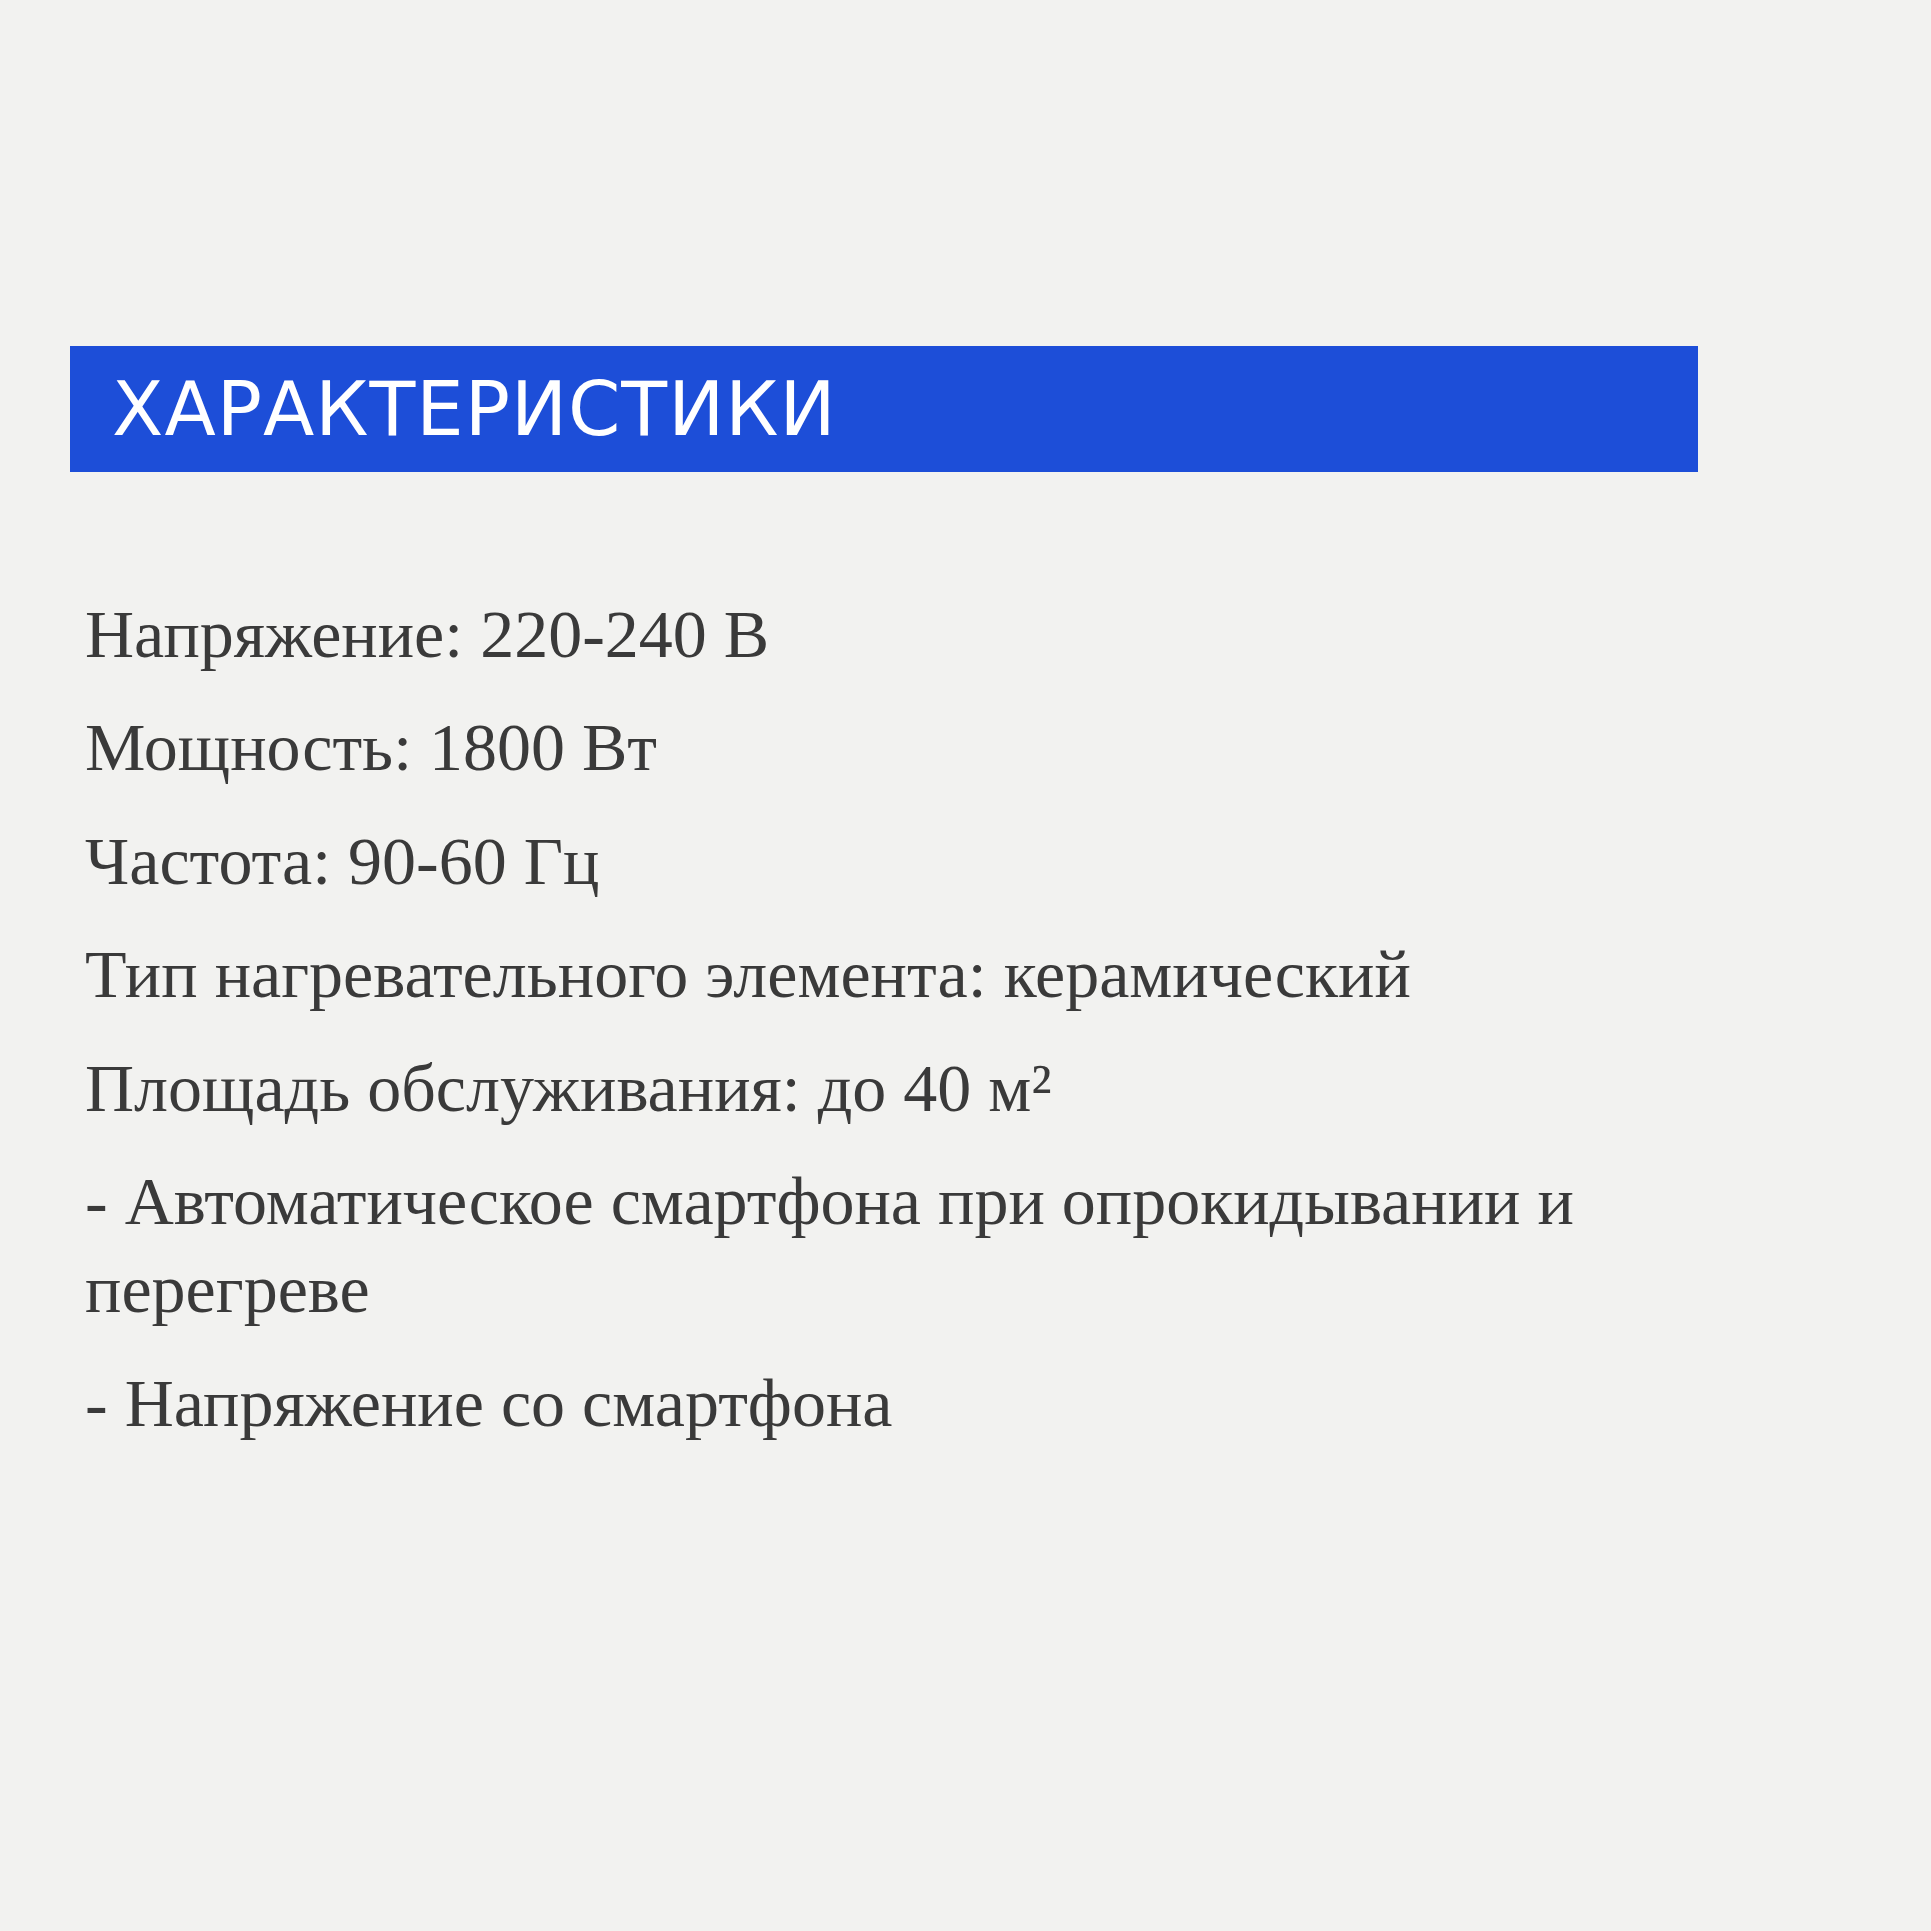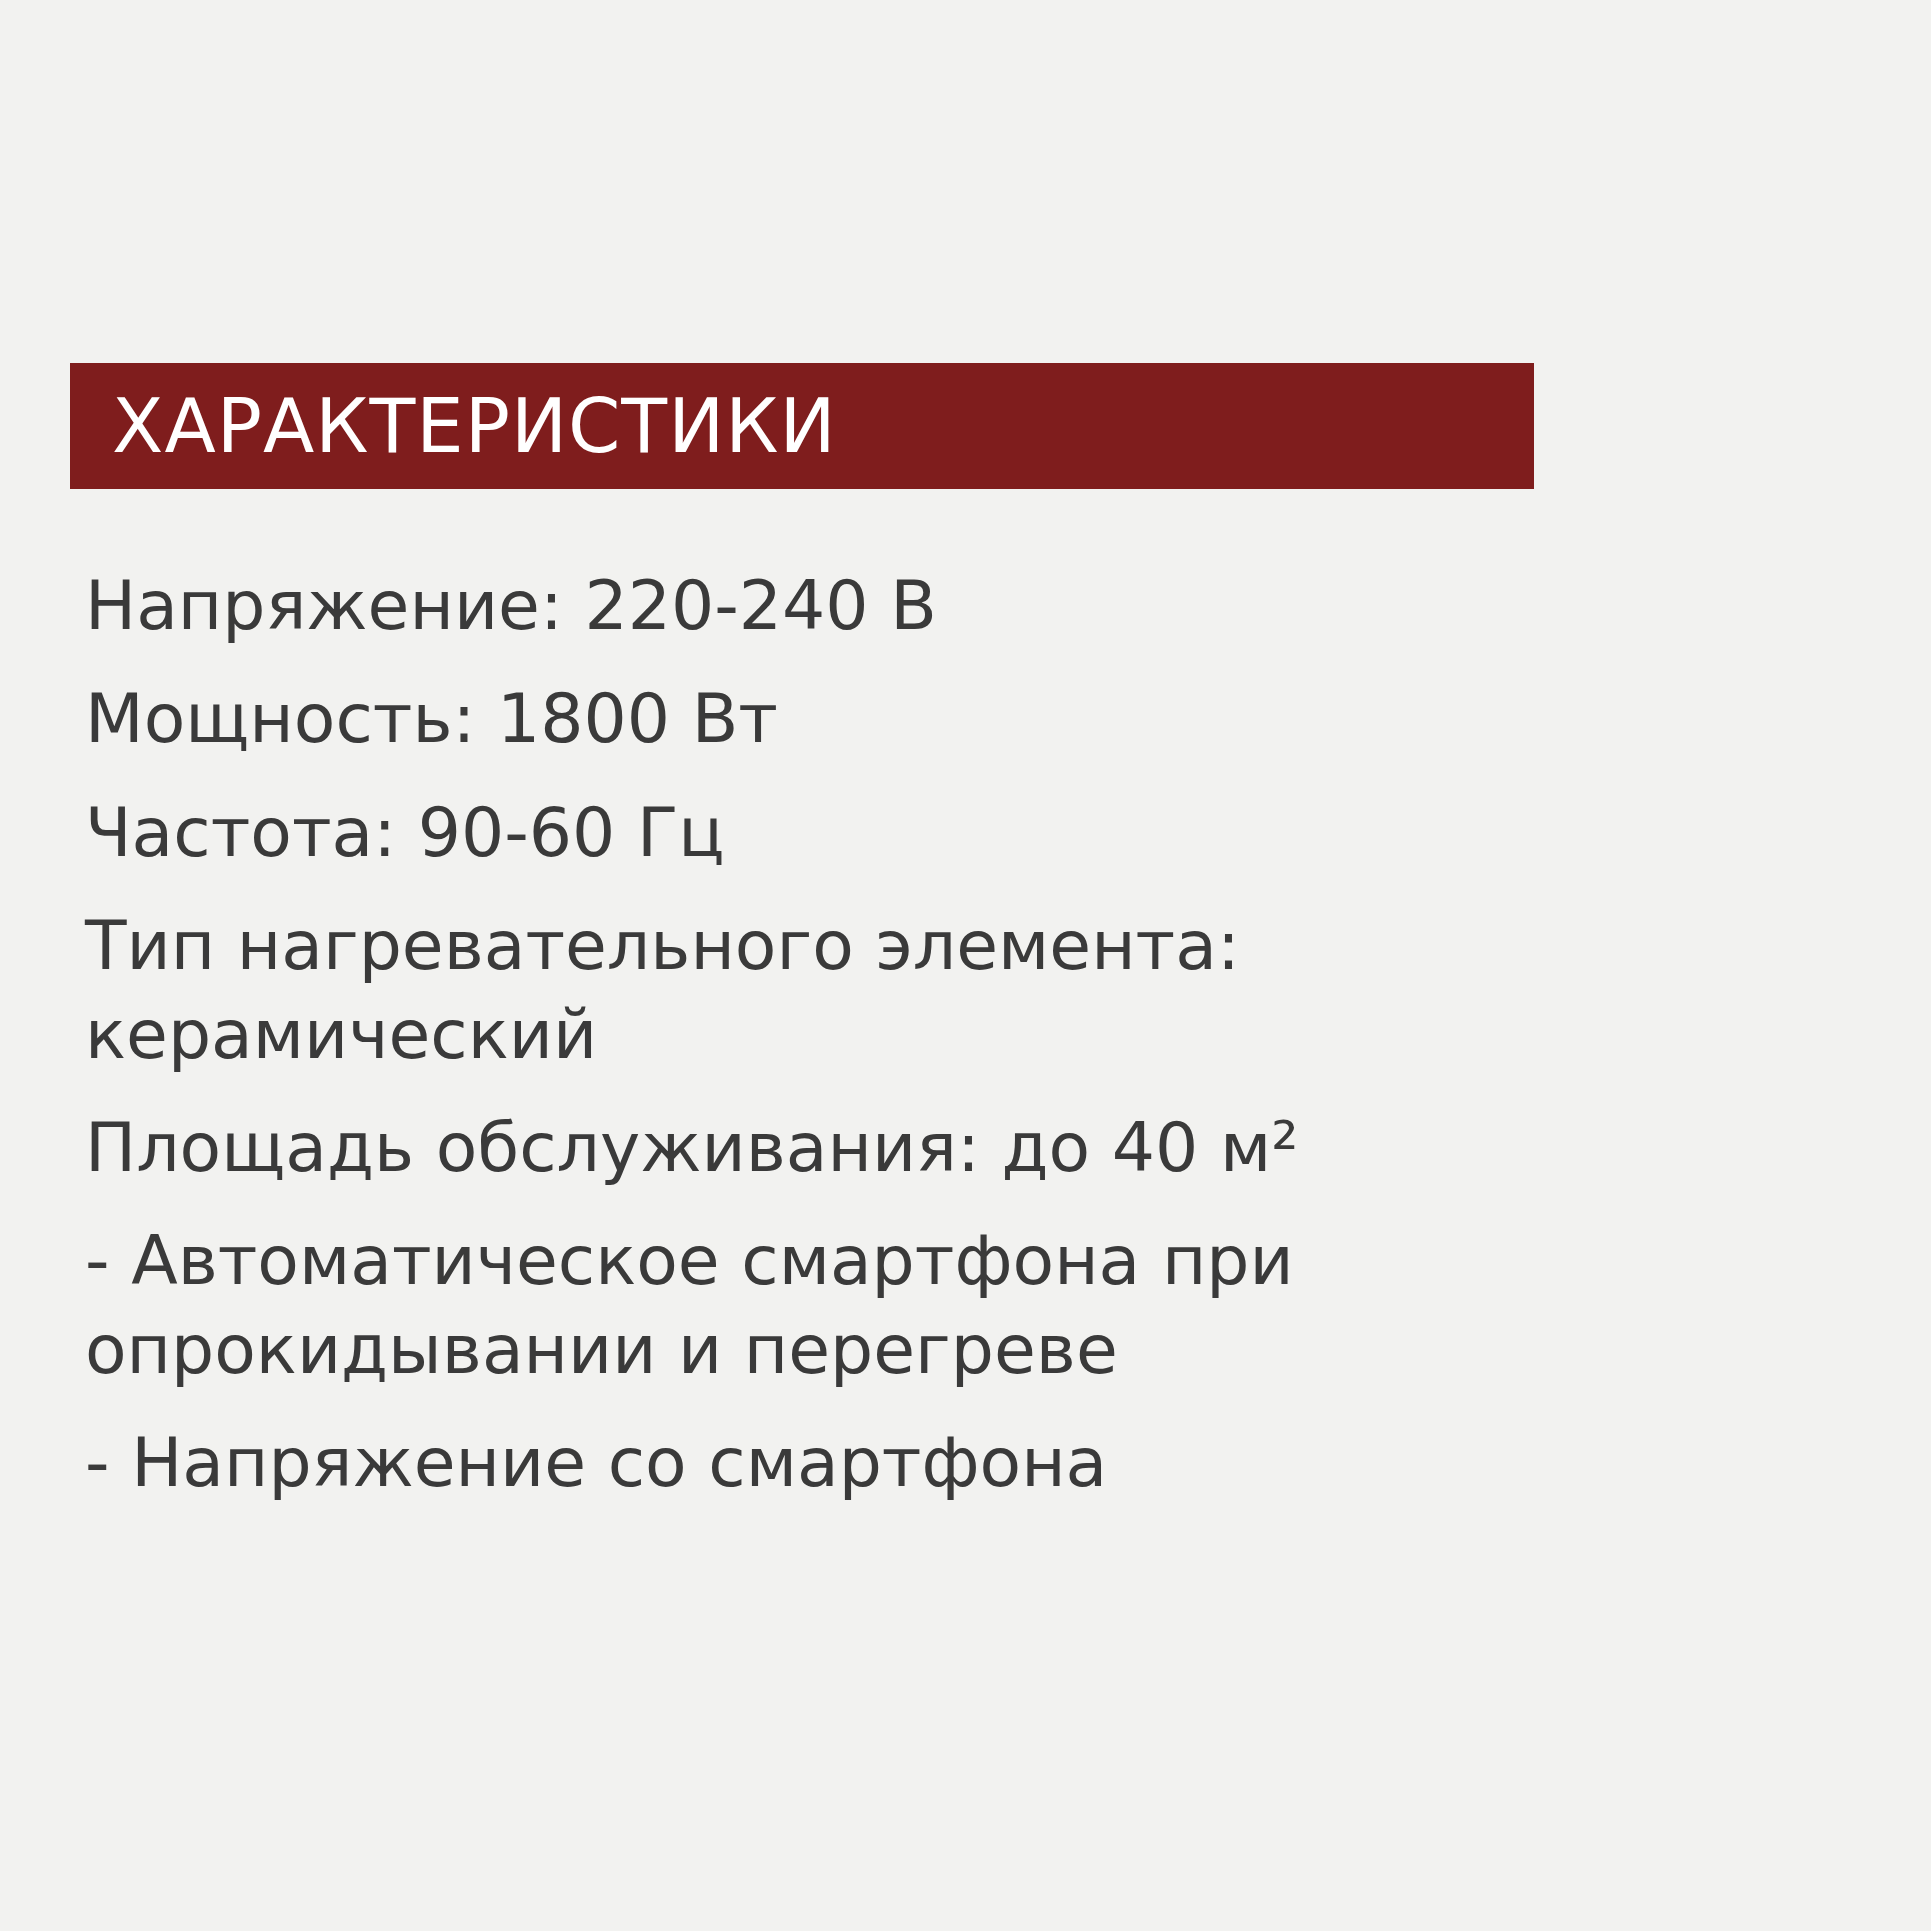--- a/index.html
+++ b/index.html
@@ -24,41 +24,42 @@
     position: absolute;
     left: 0;
     top: 0;
     width: 1931px;
     height: 1931px;
     padding: 0;
   }
   .header-bar {
     position: absolute;
     left: 70px;
-    top: 363px;
-    width: 1464px;
+    top: 346px;
+    width: 1628px;
     height: 126px;
-    background: #7f1d1d;
+    background: #1d4ed8;
     display: flex;
     align-items: center;
   }
   .header-title {
     color: #ffffff;
     font-size: 75px;
     letter-spacing: 1px;
     font-weight: 400;
     line-height: 1;
     padding-left: 42px;
     white-space: nowrap;
   }
   .spec-list {
     position: absolute;
     left: 85px;
-    top: 562px;
+    top: 590px;
     width: 1777px;
+    font-family: Liberation Serif, serif;
   }
   .spec-item {
     color: #3a3a3a;
     font-size: 68px;
     line-height: 1.30;
     font-weight: 400;
     margin-bottom: 25px;
     max-width: 1661px;
   }
 </style>

